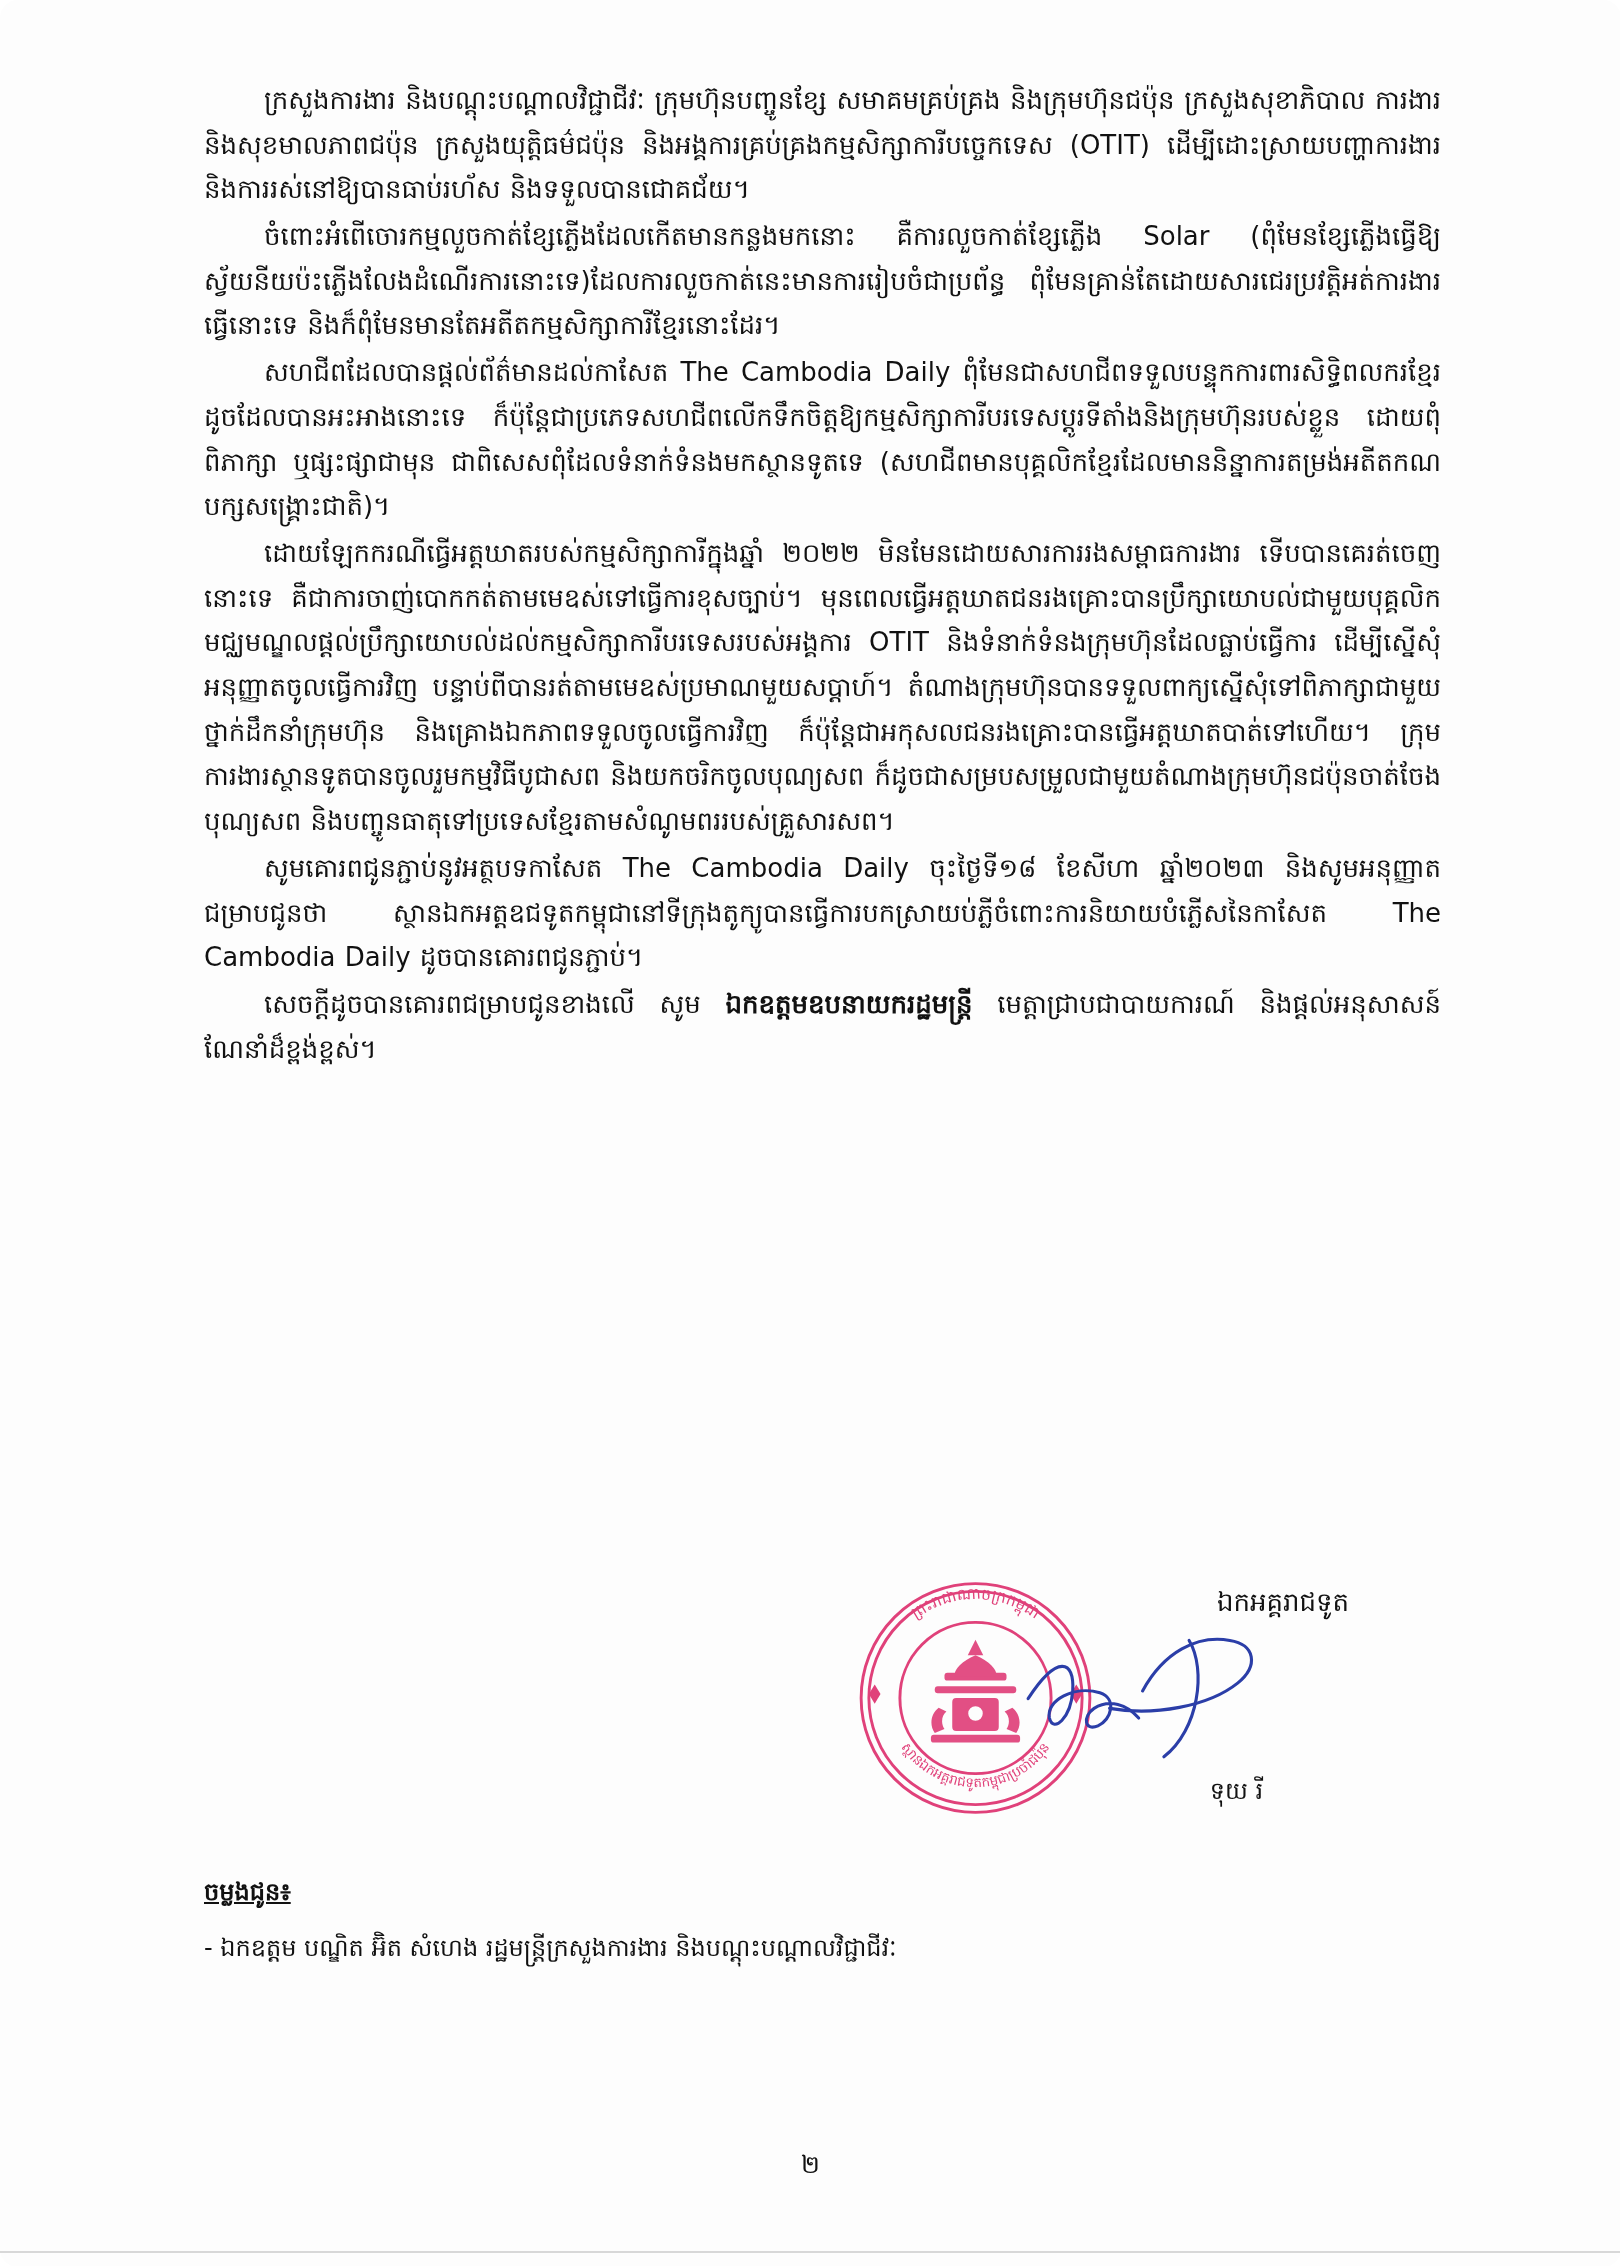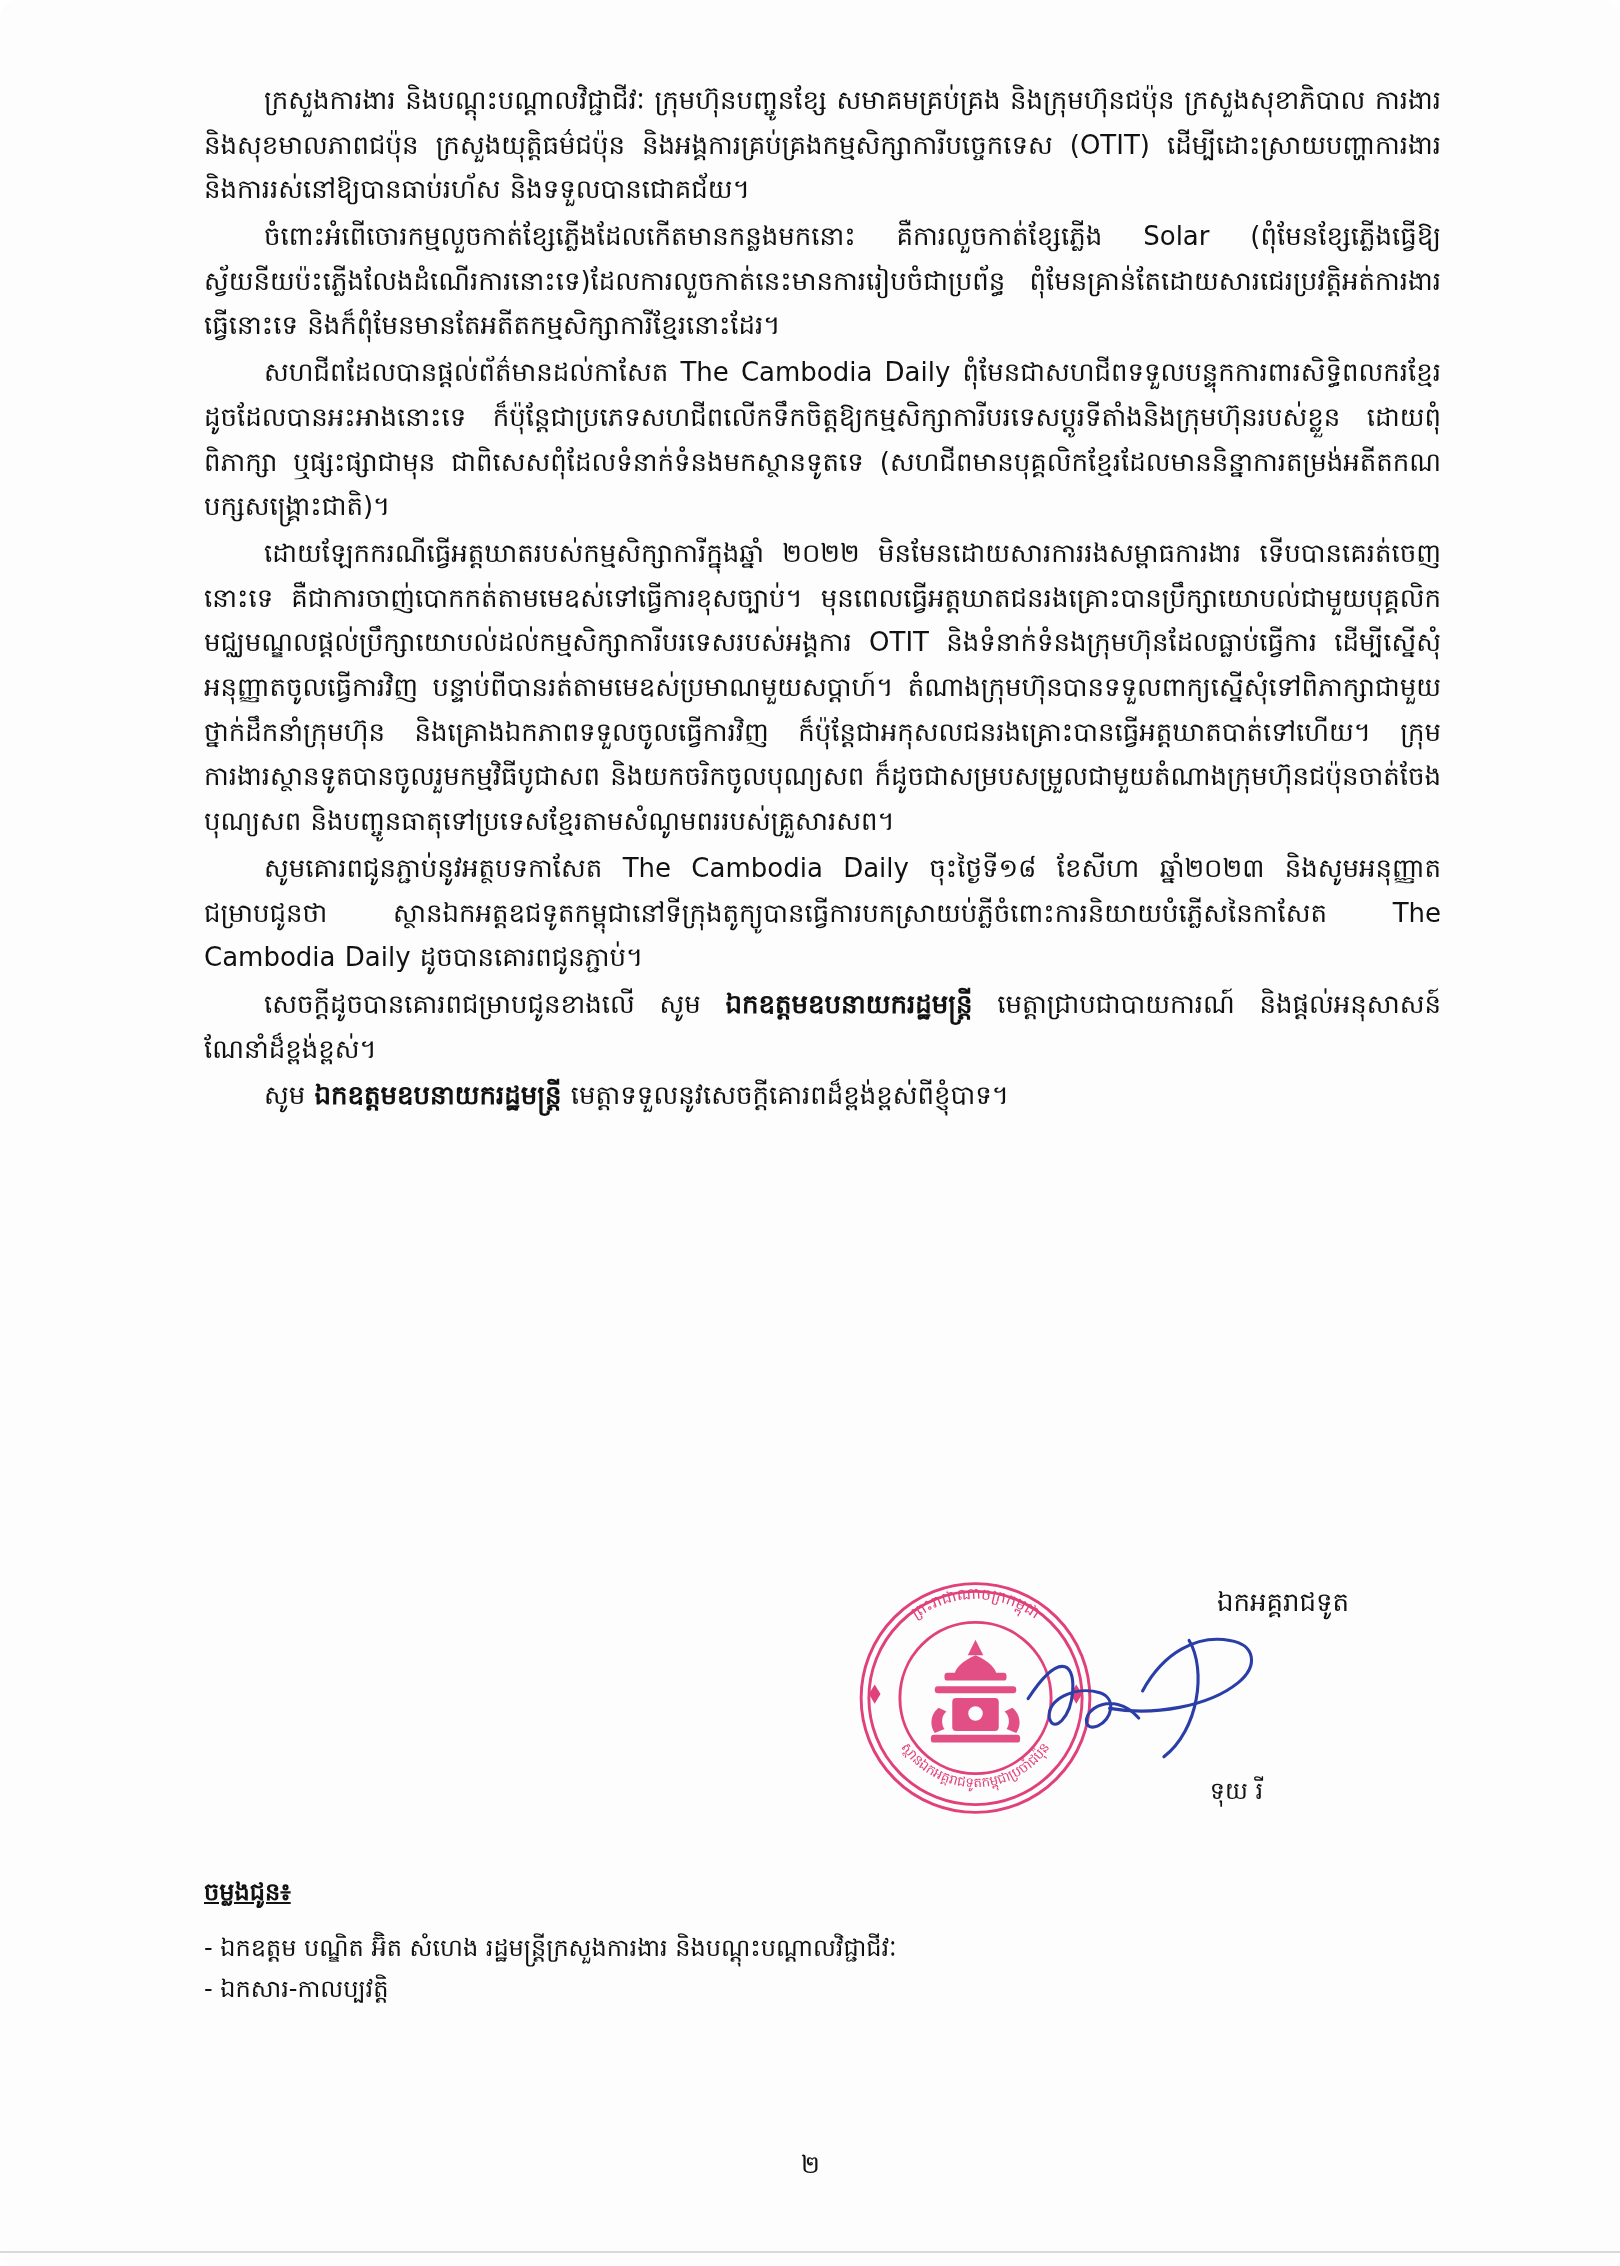--- a/index.html
+++ b/index.html
@@ -114,21 +114,20 @@
 
 <div class="page">
 
   <div class="content">
     <p class="body-par">ក្រសួងការងារ និងបណ្ដុះបណ្ដាលវិជ្ជាជីវៈ ក្រុមហ៊ុនបញ្ចូនខ្សែ សមាគមគ្រប់គ្រង និងក្រុមហ៊ុនជប៉ុន ក្រសួងសុខាភិបាល ការងារ និងសុខមាលភាពជប៉ុន ក្រសួងយុត្តិធម៌ជប៉ុន និងអង្គការគ្រប់គ្រងកម្មសិក្សាការីបច្ចេកទេស (OTIT) ដើម្បីដោះស្រាយបញ្ហាការងារ និងការរស់នៅឱ្យបានធាប់រហ័ស និងទទួលបានជោគជ័យ។</p>
     <p class="body-par">ចំពោះអំពើចោរកម្មលួចកាត់ខ្សែភ្លើងដែលកើតមានកន្លងមកនោះ គឺការលួចកាត់ខ្សែភ្លើង Solar (ពុំមែនខ្សែភ្លើងធ្វើឱ្យស្វ័យនីយប៉ះភ្លើងលែងដំណើរការនោះទេ)ដែលការលួចកាត់នេះមានការរៀបចំជាប្រព័ន្ធ ពុំមែនគ្រាន់តែដោយសារជេរប្រវត្តិអត់ការងារធ្វើនោះទេ និងក៏ពុំមែនមានតែអតីតកម្មសិក្សាការីខ្មែរនោះដែរ។</p>
     <p class="body-par">សហជីពដែលបានផ្ដល់ព័ត៌មានដល់កាសែត The Cambodia Daily ពុំមែនជាសហជីពទទួលបន្ទុកការពារសិទ្ធិពលករខ្មែរដូចដែលបានអះអាងនោះទេ ក៏ប៉ុន្តែជាប្រភេទសហជីពលើកទឹកចិត្តឱ្យកម្មសិក្សាការីបរទេសប្ដូរទីតាំងនិងក្រុមហ៊ុនរបស់ខ្លួន ដោយពុំពិភាក្សា ឬផ្សះផ្សាជាមុន ជាពិសេសពុំដែលទំនាក់ទំនងមកស្ថានទូតទេ (សហជីពមានបុគ្គលិកខ្មែរដែលមាននិន្នាការតម្រង់អតីតកណបក្សសង្គ្រោះជាតិ)។</p>
     <p class="body-par">ដោយឡែកករណីធ្វើអត្តឃាតរបស់កម្មសិក្សាការីក្នុងឆ្នាំ ២០២២ មិនមែនដោយសារការរងសម្ពាធការងារ ទើបបានគេរត់ចេញនោះទេ គឺជាការចាញ់បោកកត់តាមមេឧស់ទៅធ្វើការខុសច្បាប់។ មុនពេលធ្វើអត្តឃាតជនរងគ្រោះបានប្រឹក្សាយោបល់ជាមួយបុគ្គលិកមជ្ឈមណ្ឌលផ្ដល់ប្រឹក្សាយោបល់ដល់កម្មសិក្សាការីបរទេសរបស់អង្គការ OTIT និងទំនាក់ទំនងក្រុមហ៊ុនដែលធ្លាប់ធ្វើការ ដើម្បីស្នើសុំអនុញ្ញាតចូលធ្វើការវិញ បន្ទាប់ពីបានរត់តាមមេឧស់ប្រមាណមួយសប្ដាហ៍។ តំណាងក្រុមហ៊ុនបានទទួលពាក្យស្នើសុំទៅពិភាក្សាជាមួយថ្នាក់ដឹកនាំក្រុមហ៊ុន និងគ្រោងឯកភាពទទួលចូលធ្វើការវិញ ក៏ប៉ុន្តែជាអកុសលជនរងគ្រោះបានធ្វើអត្តឃាតបាត់ទៅហើយ។ ក្រុមការងារស្ថានទូតបានចូលរួមកម្មវិធីបូជាសព និងយកចរិកចូលបុណ្យសព ក៏ដូចជាសម្របសម្រួលជាមួយតំណាងក្រុមហ៊ុនជប៉ុនចាត់ចែងបុណ្យសព និងបញ្ចូនធាតុទៅប្រទេសខ្មែរតាមសំណូមពររបស់គ្រួសារសព។</p>
     <p class="body-par">សូមគោរពជូនភ្ជាប់នូវអត្ថបទកាសែត The Cambodia Daily ចុះថ្ងៃទី១៨ ខែសីហា ឆ្នាំ២០២៣ និងសូមអនុញ្ញាតជម្រាបជូនថា ស្ថានឯកអត្តឧជទូតកម្ពុជានៅទីក្រុងតូក្យូបានធ្វើការបកស្រាយប់ភ្លីចំពោះការនិយាយបំភ្លើសនៃកាសែត The Cambodia Daily ដូចបានគោរពជូនភ្ជាប់។</p>
     <p class="body-par">សេចក្ដីដូចបានគោរពជម្រាបជូនខាងលើ សូម <span class="bold-kh">ឯកឧត្តមឧបនាយករដ្ឋមន្ត្រី</span> មេត្តាជ្រាបជាបាយការណ៍ និងផ្ដល់អនុសាសន៍ណែនាំដ៏ខ្ពង់ខ្ពស់។</p>
-    <p class="body-par">សូម <span class="bold-kh">ឯកឧត្តមឧបនាយករដ្ឋមន្ត្រី</span> មេត្តាទទួលនូវសេចក្ដីគោរពដ៏ខ្ពង់ខ្ពស់ពីខ្ញុំបាទ។</p>
   </div>
 
   <div class="seal">
     <svg width="291" height="252" viewBox="0 0 300 260">
       <g fill="none" stroke="#e0417a" stroke-width="3">
         <circle cx="150" cy="130" r="118"></circle>
         <circle cx="150" cy="130" r="110"></circle>
         <circle cx="150" cy="130" r="78"></circle>
       </g>
       <g fill="#e0417a" opacity="0.92">
@@ -172,19 +171,18 @@
 
   <div class="sign-block">
     <div>ឯកអគ្គរាជទូត</div>
   </div>
 
   <div class="sign-name">ទុយ រី</div>
 
   <div class="cc">
     <div class="cc-title">ចម្លងជូន៖</div>
     <div class="cc-item">- ឯកឧត្តម បណ្ឌិត អ៊ិត សំហេង រដ្ឋមន្ត្រីក្រសួងការងារ និងបណ្ដុះបណ្ដាលវិជ្ជាជីវៈ</div>
-    <div class="cc-item">- ឯកសារ-កាលប្បវត្តិ</div>
   </div>
 
   <div class="page-number">២</div>
   <div class="bottom-rule"></div>
 </div>
 
 
 </body></html>

